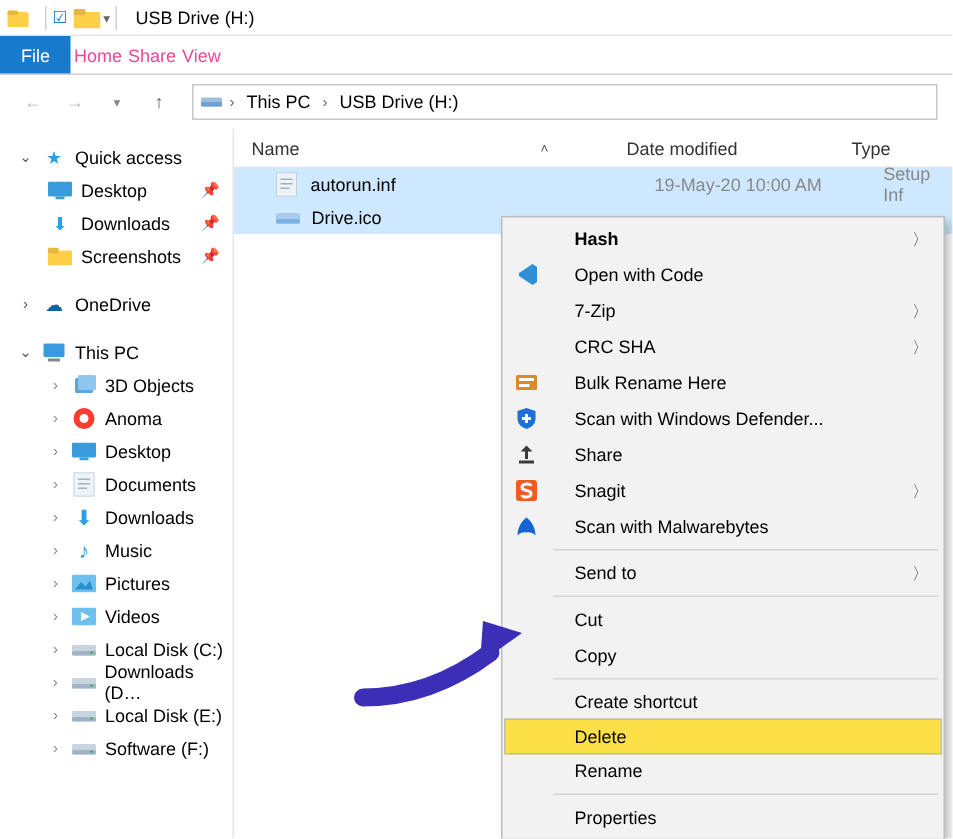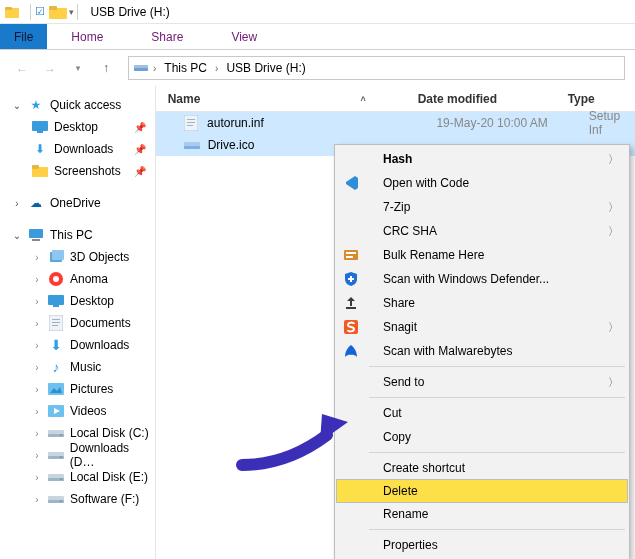--- a/index.html
+++ b/index.html
@@ -8,22 +8,22 @@
   
   .titlebar { height: 24px; display: flex; align-items: center; padding: 0 4px; border-bottom: 1px solid #e5e5e5; }
   .titlebar .sysicon { width: 16px; height: 16px; margin-right: 6px; }
   .titlebar .sep { width: 1px; height: 16px; background: #d0d0d0; margin: 0 4px; }
   .titlebar .qat-check { color:#1979ca; font-size:11px; }
   .titlebar .foldicon { width: 18px; height: 14px; }
   .titlebar .title-text { margin-left: 8px; }
 
   
   .ribbon { height: 26px; display: flex; align-items: stretch; border-bottom: 1px solid #d0d0d0; }
-  .ribbon .file-tab { background:#1979ca; color:#0f172a; padding:0 14px; display:flex; align-items:center; font-size:12px; }
-  .ribbon .tab { padding:0 24px; display:flex; align-items:center; color:#701a75; cursor:default; }
+  .ribbon .file-tab { background:#1979ca; color:#ffffff; padding:0 14px; display:flex; align-items:center; font-size:12px; }
+  .ribbon .tab { padding:0 2px; display:flex; align-items:center; color:#ec4899; cursor:default; }
 
   
   .navbar { height: 36px; display:flex; align-items:center; padding:0 10px; gap:4px; }
   .nav-btn { width:24px; height:24px; display:flex; align-items:center; justify-content:center; color:#555; }
   .nav-btn.disabled { color:#bbb; }
   .addr { flex:1; border:1px solid #c8c8c8; height:24px; display:flex; align-items:center; padding:0 4px; gap:4px; margin-left:6px; }
   .addr .crumb { padding:0 4px; }
   .addr .sep-caret { color:#666; font-size:10px; }
 
   
@@ -31,21 +31,21 @@
   .sidebar { width:170px; border-right:1px solid #e5e5e5; padding:8px 0 8px 6px; overflow:hidden; }
   .sb-item { display:flex; align-items:center; height:22px; padding-left:6px; gap:6px; position:relative; }
   .sb-item .caret { width:10px; text-align:center; color:#555; font-size:10px; }
   .sb-item .pin { position:absolute; right:8px; color:#7a7a7a; font-size:10px; }
   .sb-indent { padding-left:26px; }
   .sb-group { margin-bottom:10px; }
   .sb-icon { width:16px; height:16px; display:flex; align-items:center; justify-content:center; }
 
   .filepane { flex:1; position:relative; }
   .col-headers { height:26px; border-bottom:1px solid #e5e5e5; display:flex; align-items:center; color:#333; }
-  .ch { padding-left:12px;font-weight:bold; }
+  .ch { padding-left:12px; }
   .ch-name { width:250px; display:flex; align-items:center; gap:6px; }
   .ch-date { width:150px; }
   .ch-type { flex:1; }
   .sort-caret { font-size:9px; color:#555; margin-left:auto; margin-right:40px; }
 
   .file-row { height:22px; display:flex; align-items:center; padding-left:28px; gap:8px; }
   .file-row.selected { background:#cde8ff; }
   .file-row.selected2 { background:#cde8ff; }
   .file-row .fname { width:230px; }
   .file-row .fdate { width:150px; color:#888; }

